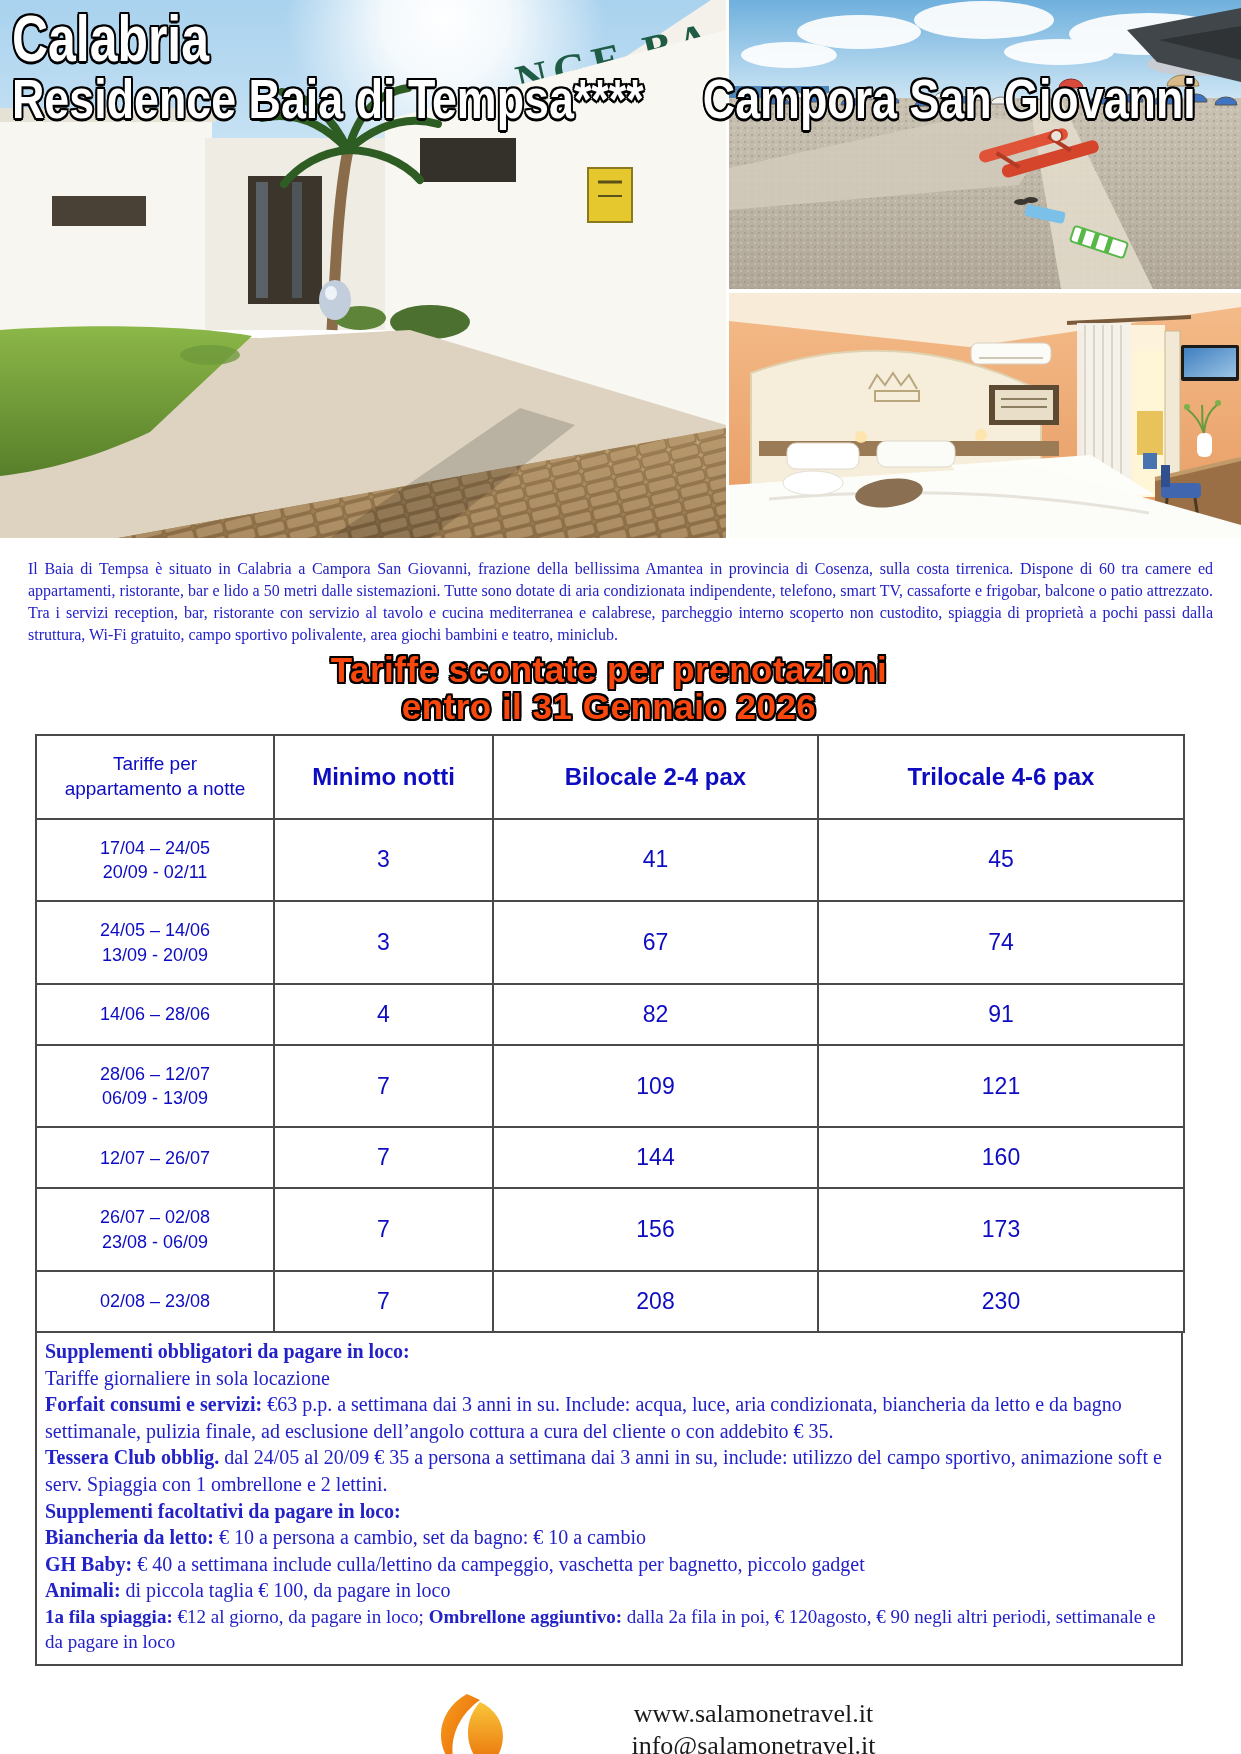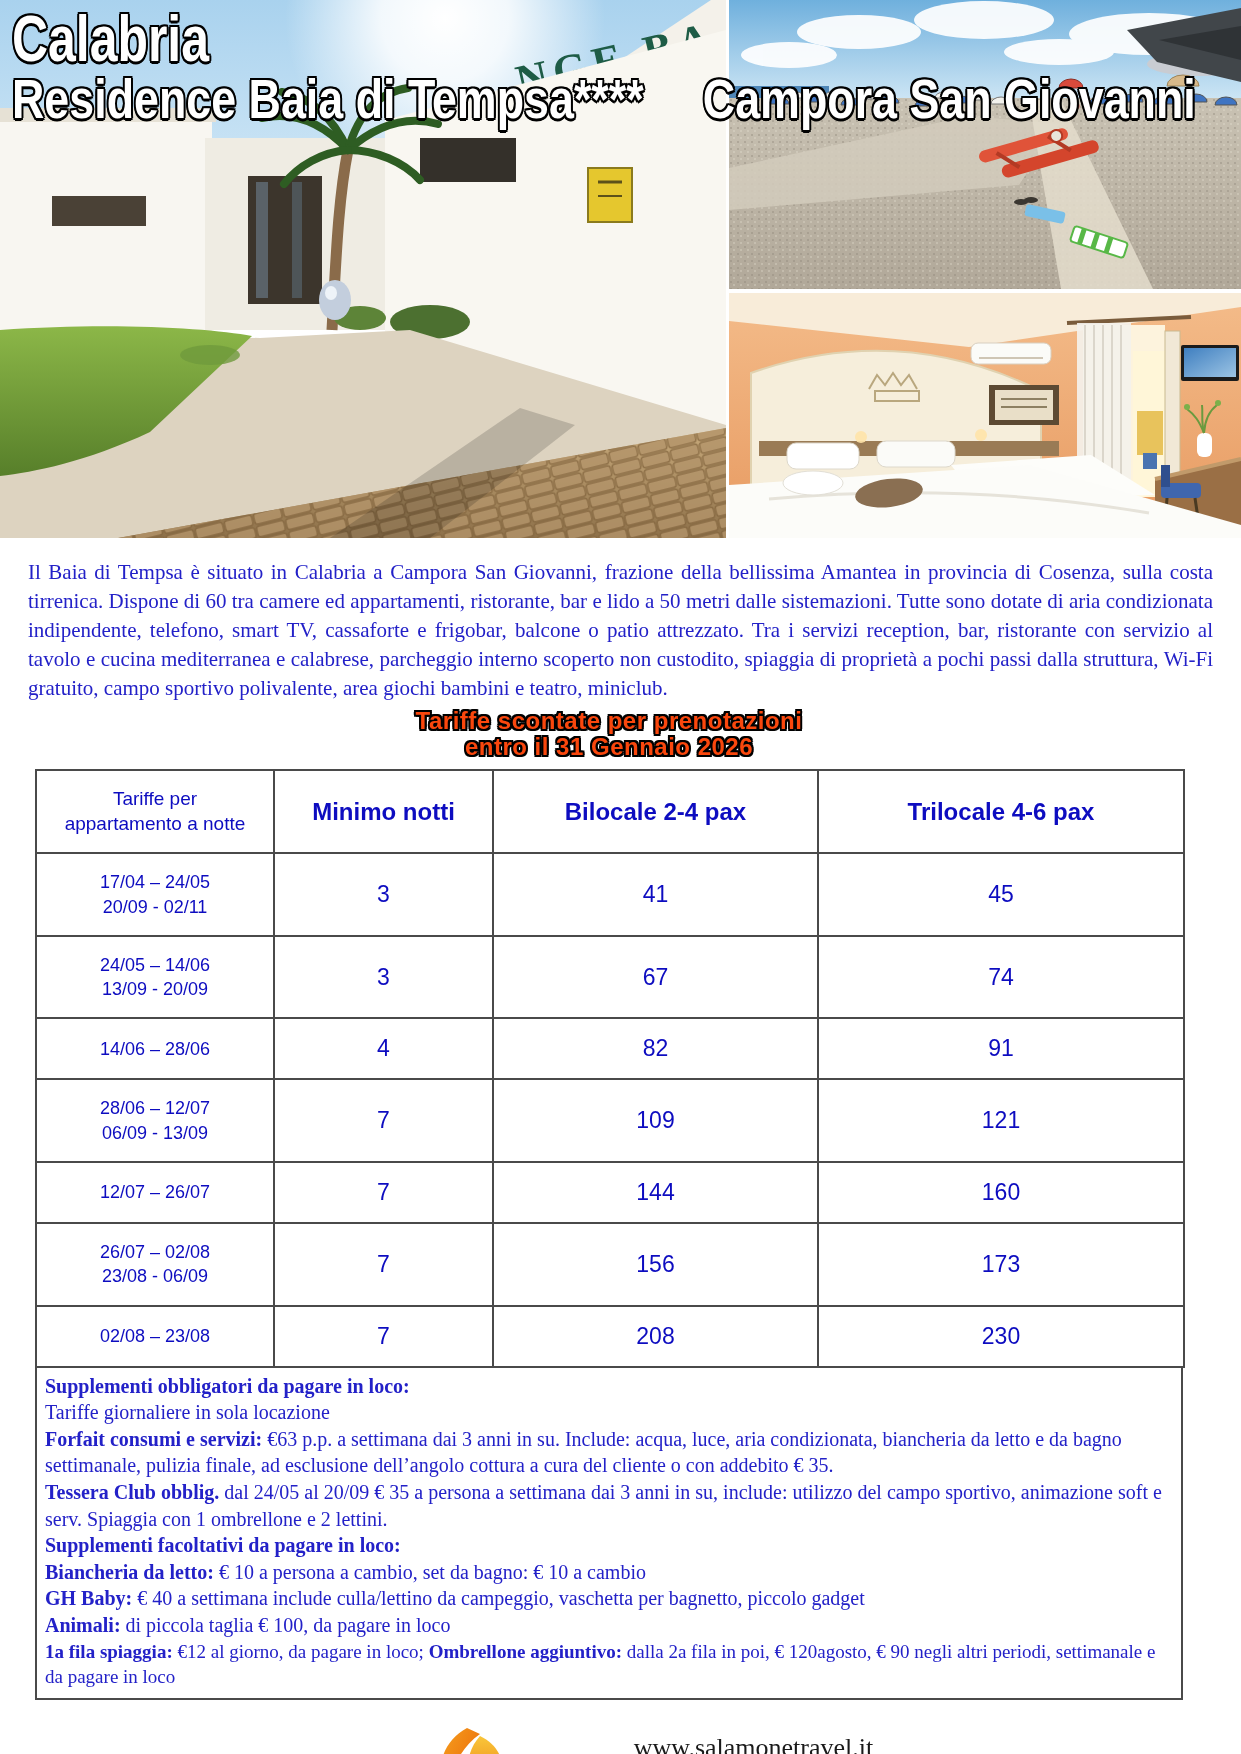--- a/index.html
+++ b/index.html
@@ -17,25 +17,25 @@
   
   .hero{position:absolute;left:0;top:0;width:1241px;z-index:5;pointer-events:none;}
   .hero-line{white-space:nowrap;font-weight:bold;color:#fff;
      text-shadow:2px 2px 0 #000,-2px -2px 0 #000,2px -2px 0 #000,-2px 2px 0 #000,
                  0 2.5px 0 #000,0 -2.5px 0 #000,2.5px 0 0 #000,-2.5px 0 0 #000;}
   .hero-l1{position:absolute;left:12px;top:2px;font-size:64px;transform:scaleX(.78);transform-origin:0 0;}
   .hero-l2{position:absolute;left:12px;top:66px;font-size:56px;transform:scaleX(.80);transform-origin:0 0;}
   .hero-gap{display:inline-block;width:74px;}
 
   
-  .desc{margin:18px 28px 0 28px;font-family:"Liberation Serif",serif;font-size:21px;
+  .desc{margin:18px 28px 0 28px;font-family:"Liberation Serif",serif;font-size:16px;
         line-height:1.38;color:#2321c8;text-align:justify;}
 
   
-  .promo{width:1148px;margin:6px 0 0 35px;text-align:center;font-weight:bold;font-size:24px;
+  .promo{width:1148px;margin:6px 0 0 35px;text-align:center;font-weight:bold;font-size:35px;
          line-height:1.0;color:#fa470d;letter-spacing:.5px;
          text-shadow:1.8px 1.8px 0 #000,-1.8px -1.8px 0 #000,1.8px -1.8px 0 #000,-1.8px 1.8px 0 #000,
                      0 2px 0 #000,0 -2px 0 #000,2px 0 0 #000,-2px 0 0 #000;}
   .promo div{margin:2px 0;}
 
   
   table.rates{border-collapse:collapse;table-layout:fixed;margin:10px 0 0 35px;width:1148px;}
   table.rates th,table.rates td{border:2px solid #4a4a4a;text-align:center;vertical-align:middle;
          color:#0d0cc0;padding:16px;}
   col.w0{width:238px;} col.w1{width:219px;} col.w2{width:325px;} col.w3{width:366px;}

